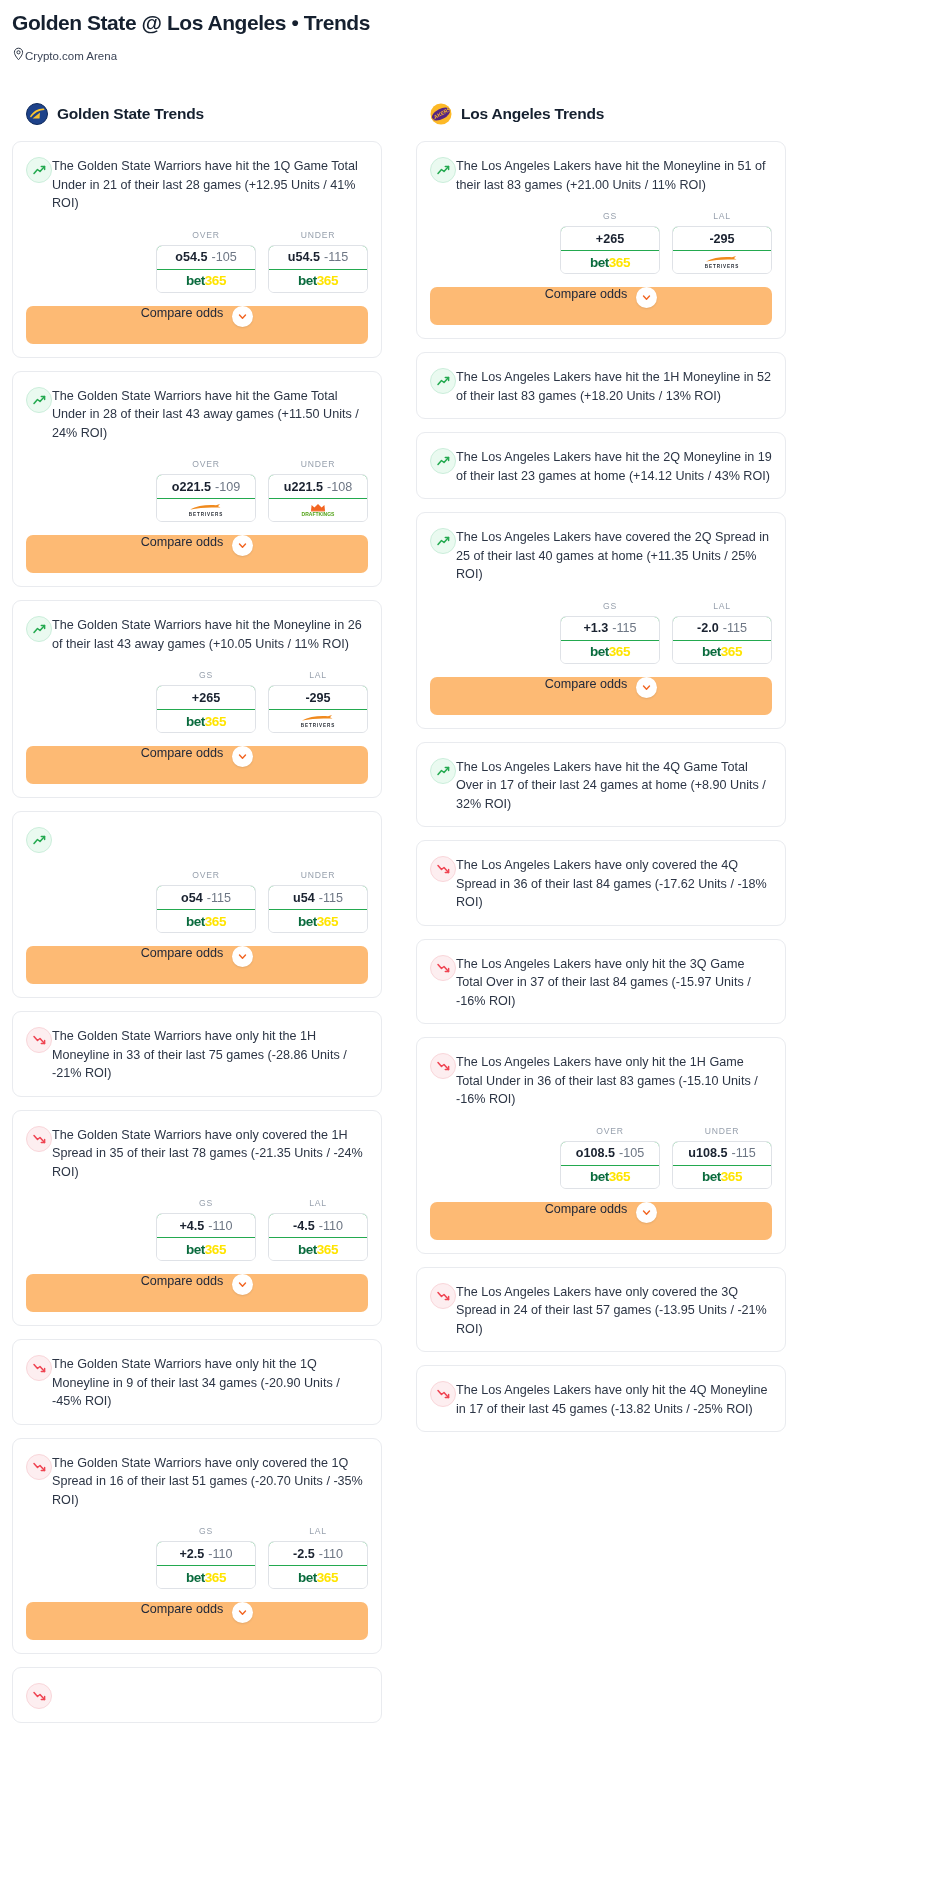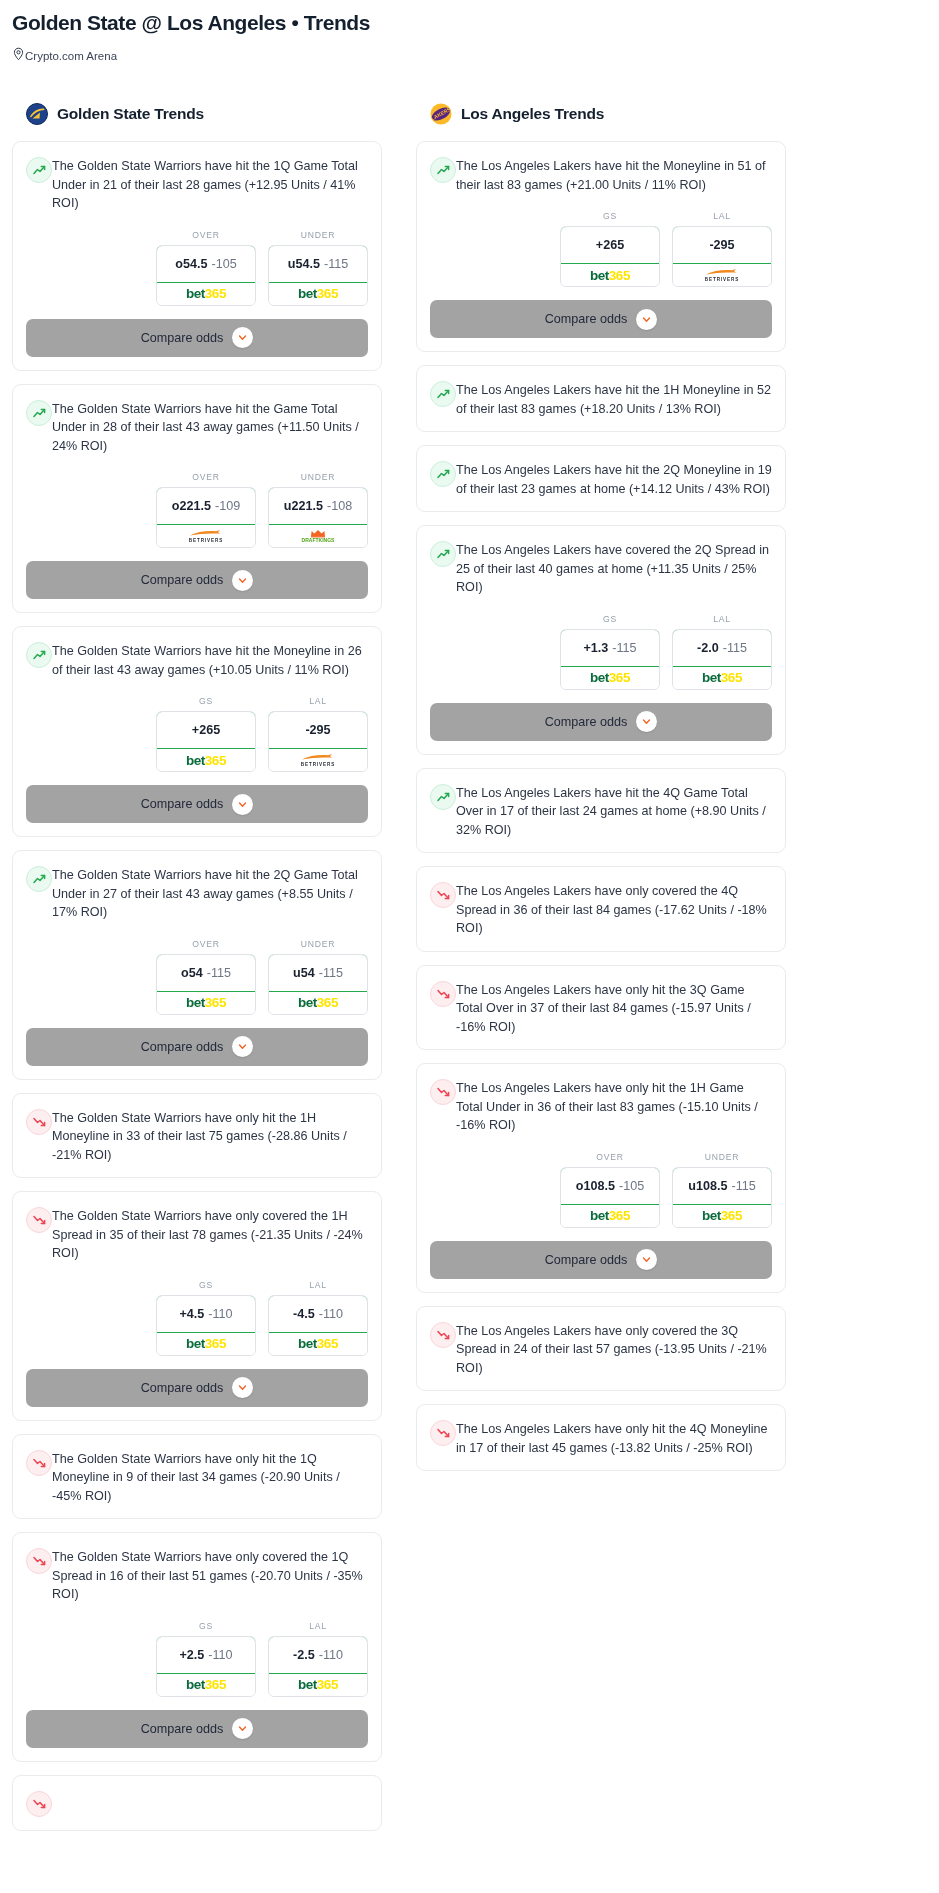--- a/index.html
+++ b/index.html
@@ -100,21 +100,21 @@
   .odds-box {
     border: 1px solid #dfe2e7;
     border-radius: 6px;
     overflow: hidden;
     background: #fff;
   }
   .odds-value {
     border: 1px solid #23a94f;
     border-radius: 6px 6px 0 0;
     margin: -1px -1px 0 -1px;
-    height: 38px;
+    height: 25px;
     display: flex;
     align-items: center;
     justify-content: center;
     gap: 4px;
     background: #fff;
   }
   .odds-line { font-size: 12.6px; font-weight: 700; color: #1a2230; }
   .odds-price { font-size: 12.6px; font-weight: 400; color: #6d7684; }
   .odds-book {
     height: 22px;
@@ -132,25 +132,25 @@
 
   .book-betrivers { display:flex; flex-direction:column; align-items:center; line-height:1; }
   .br-word { font-size: 4.6px; font-weight: 700; letter-spacing: 0.9px; color: #2a2f38; margin-top:1px; }
 
   .book-dk { display:flex; flex-direction:column; align-items:center; line-height:1; }
   .dk-word { font-size: 5px; font-weight: 800; letter-spacing: 0px; color: #53a318; }
 
   
   .compare-bar {
     margin: 0 13px 13px 13px;
-    background: #a3a3a3;
+    background: #fdba74;
     border-radius: 7px;
     height: 38px;
     display: flex;
-    align-items: center;
+    align-items: flex-start;
     justify-content: center;
     gap: 9px;
   }
   .compare-text { font-size: 12.6px; color: #22293a; }
   .chev-circle {
     width: 21px; height: 21px; border-radius: 50%;
     background: #fff;
     display: flex; align-items: center; justify-content: center;
     box-shadow: 0 1px 2px rgba(0,0,0,.10);
   }
@@ -340,21 +340,20 @@
       </div>
       <div class="trend-card">
         <div class="card-body">
           <div class="trend-row">
             <span class="trend-icon up">
               <svg width="18" height="18" viewBox="0 0 18 18">
                 <path d="M4 12.5 L7.5 8.5 L10 10.5 L14.5 5.5" fill="none" stroke="#23a94f" stroke-width="1.5" stroke-linecap="round" stroke-linejoin="round"></path>
                 <path d="M11.3 5.5 H14.6 V8.6" fill="none" stroke="#23a94f" stroke-width="1.5" stroke-linecap="round" stroke-linejoin="round"></path>
               </svg>
             </span>
-            <div class="trend-text">The Golden State Warriors have hit the 2Q Game Total Under in 27 of their last 43 away games (+8.55 Units / 17% ROI)</div>
           </div>
         </div>
         <div class="odds-area">
           <div class="odds-col">
             <div class="odds-label">OVER</div>
             <div class="odds-box">
               <div class="odds-value">
                 <span class="odds-line">o54</span>
                 <span class="odds-price">-115</span>
               </div>

